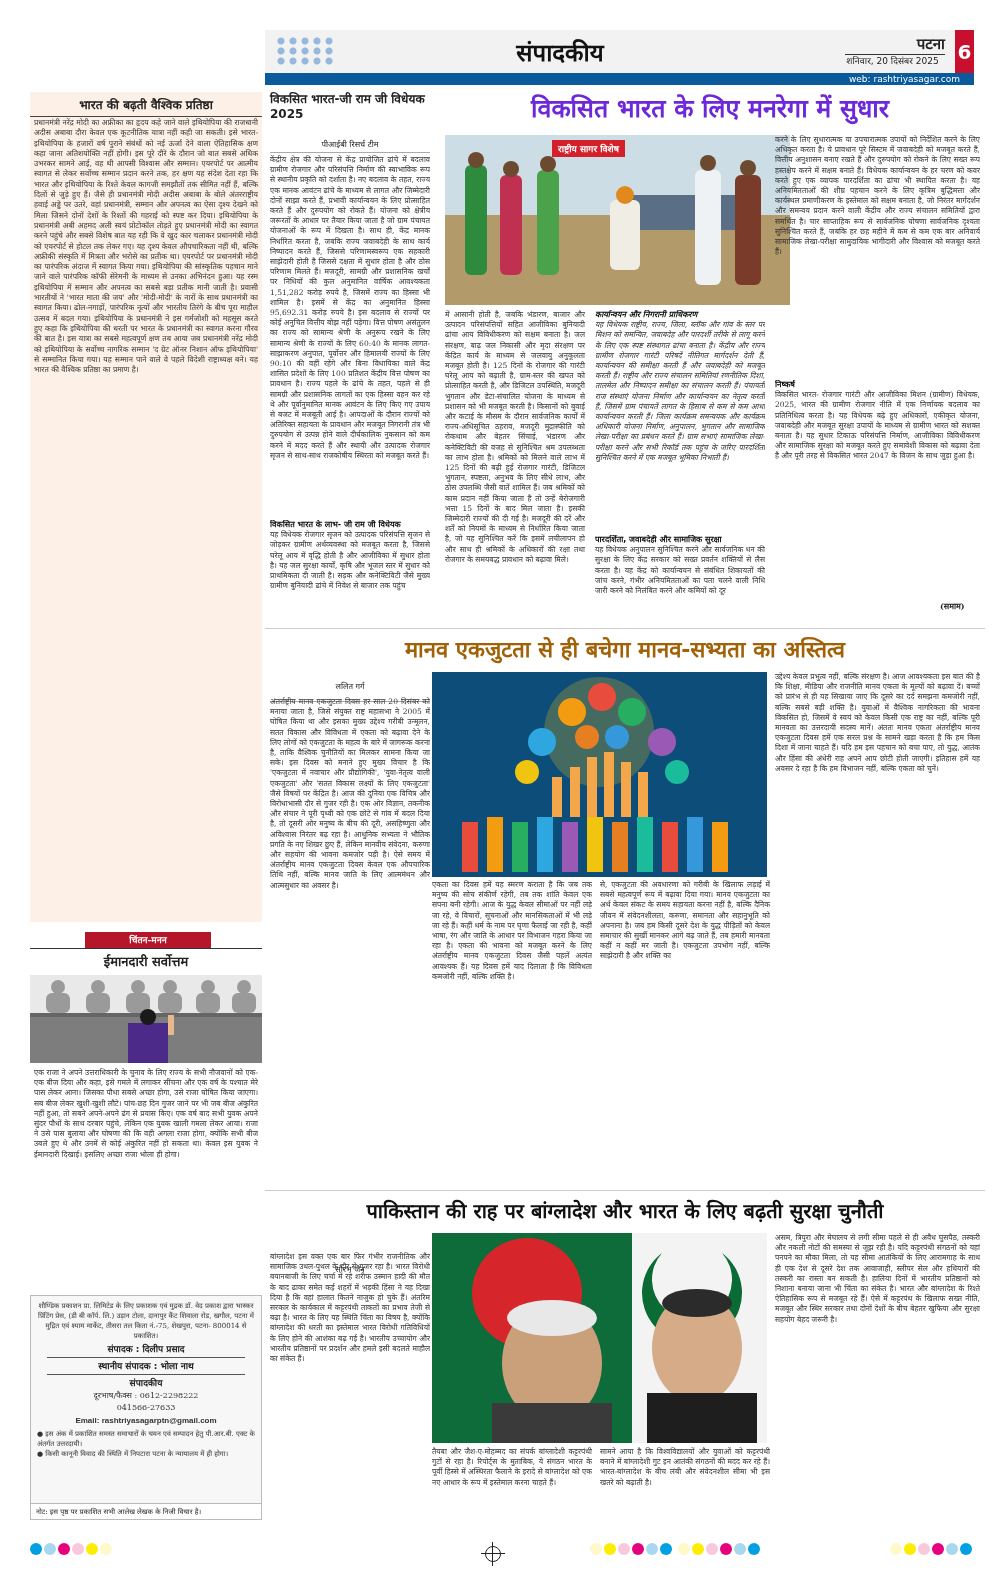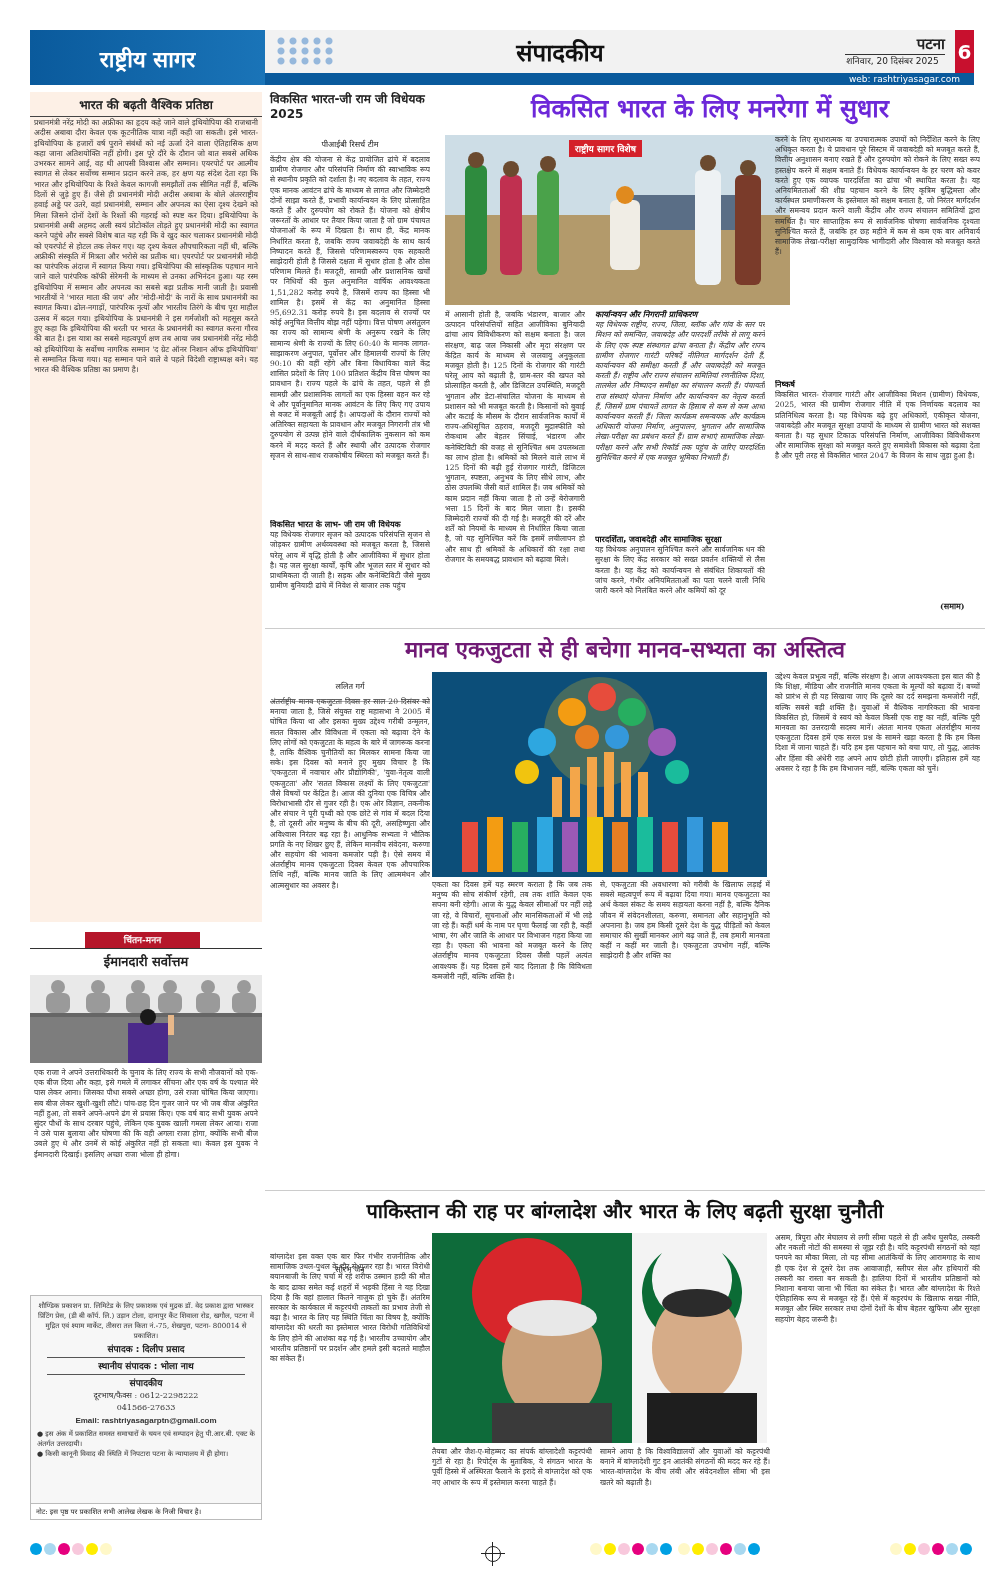--- a/index.html
+++ b/index.html
@@ -18,52 +18,51 @@
   .col { position: absolute; font-size: 7.5px; line-height: 10.2px; text-align: justify; color: #333; overflow: hidden; }
   .col p { text-indent: 0; }
   .left-box { position: absolute; left: 30px; top: 92px; width: 232px; height: 830px; background: #fdf0e6; }
   .left-title { position: absolute; left: 30px; top: 96px; width: 232px; text-align: center; font-family: "DejaVu Sans", sans-serif; font-weight: bold; font-size: 12px; border-bottom: 1px solid #444; padding-bottom: 3px; }
   .sub-head { font-weight: bold; font-family: "DejaVu Sans", sans-serif; font-size: 8px; color: #111; }
 
   .side-title { position: absolute; left: 270px; top: 92px; width: 160px; font-family: "DejaVu Sans", sans-serif; font-weight: bold; font-size: 12px; line-height: 15px; }
   .side-byline { position: absolute; left: 270px; top: 138px; width: 160px; text-align: center; font-size: 8px; border-bottom: 1px solid #aaa; padding-bottom: 3px; }
   .h1 { position: absolute; left: 440px; top: 90px; width: 540px; text-align: center; font-family: "DejaVu Sans", sans-serif; font-weight: bold; font-size: 25px; color: #6d28d9; }
   .photo1 { position: absolute; left: 445px; top: 135px; width: 345px; height: 170px; background: linear-gradient(180deg,#cfe0ea 0%,#d8d6c9 45%,#b8a37a 100%); overflow: hidden; }
-  .tag-red { position: absolute; left: 569px; top: 140px; background: #d4202a; color: #fff; font-family: "DejaVu Sans", sans-serif; font-weight: bold; font-size: 9px; padding: 2px 6px; }
-
-  .h2 { position: absolute; left: 265px; top: 628px; width: 720px; text-align: center; font-family: "DejaVu Sans", sans-serif; font-weight: bold; font-size: 22px; color: #701a75; border-top: 1px solid #ccc; padding-top: 4px; }
+  .tag-red { position: absolute; left: 552px; top: 140px; background: #d4202a; color: #fff; font-family: "DejaVu Sans", sans-serif; font-weight: bold; font-size: 9px; padding: 2px 6px; }
+
+  .h2 { position: absolute; left: 265px; top: 628px; width: 720px; text-align: center; font-family: "DejaVu Sans", sans-serif; font-weight: bold; font-size: 22px; color: #a16207; border-top: 1px solid #ccc; padding-top: 4px; }
   .byline2 { position: absolute; left: 270px; top: 680px; width: 160px; text-align: center; font-size: 8px; border-bottom: 1px solid #aaa; padding-bottom: 10px; }
   .photo2 { position: absolute; left: 432px; top: 672px; width: 335px; height: 205px; background: #0d4f7a; overflow: hidden; }
   .h3 { position: absolute; left: 265px; top: 1190px; width: 720px; text-align: center; font-family: "DejaVu Sans", sans-serif; font-weight: bold; font-size: 20px; color: #111; border-top: 1px solid #ccc; padding-top: 6px; }
   .byline3 { position: absolute; left: 270px; top: 1235px; width: 160px; text-align: center; font-size: 8px; margin-top: 28px; }
   .photo3 { position: absolute: ; }
   .photo3 { position: absolute; left: 432px; top: 1233px; width: 335px; height: 210px; background: linear-gradient(90deg,#0b6e3c 0%,#1d8a4a 40%,#2a4d3a 60%,#f2f2f2 100%); overflow: hidden; }
 
-  .chintan-tag { position: absolute; left: 85px; top: 932px; width: 115px; height: 16px; background: #b5162a; color: #fff; text-align: center; font-family: "DejaVu Sans", sans-serif; font-weight: bold; font-size: 9px; line-height: 16px; }
+  .chintan-tag { position: absolute; left: 85px; top: 932px; width: 126px; height: 16px; background: #b5162a; color: #fff; text-align: center; font-family: "DejaVu Sans", sans-serif; font-weight: bold; font-size: 9px; line-height: 16px; }
   .chintan-line { position: absolute; left: 30px; top: 948px; width: 232px; border-top: 1px solid #333; }
   .chintan-title { position: absolute; left: 30px; top: 952px; width: 232px; text-align: center; font-family: "DejaVu Sans", sans-serif; font-weight: bold; font-size: 13px; }
   .chintan-img { position: absolute; left: 30px; top: 975px; width: 232px; height: 88px; background: #e8e8e8; overflow: hidden; }
 
   .imprint { position: absolute; left: 30px; top: 1295px; width: 232px; height: 225px; border: 1px solid #bbb; background: #f7f7f7; font-size: 7px; line-height: 10px; padding: 5px 6px; text-align: center; color: #333; }
   .imprint .line { border-top: 1px solid #555; margin: 3px 10px; }
   .imprint .big { font-size: 9px; font-weight: bold; font-family: "DejaVu Sans", sans-serif; color: #222; margin: 3px 0; }
   .imprint .left { text-align: left; }
   .note { position: absolute; left: 30px; top: 1503px; width: 232px; border: 1px solid #bbb; font-size: 7px; padding: 3px 5px; background: #fff; }
   .regdots { position: absolute; display: flex; gap: 2px; }
   .regdots span { width: 12px; height: 12px; border-radius: 50%; display: inline-block; }
   .crosshair { position: absolute; left: 485px; top: 1546px; width: 16px; height: 16px; border: 1.5px solid #222; border-radius: 50%; }
   .crosshair:before { content: ""; position: absolute; left: -5px; top: 6px; width: 24px; border-top: 1.5px solid #222; }
   .crosshair:after { content: ""; position: absolute; left: 6px; top: -5px; height: 24px; border-left: 1.5px solid #222; }
   .sign { position: absolute; font-weight: bold; font-size: 8px; }
 </style>
 </head>
 <body>
 
 <div class="masthead">
-  <div class="mast-logo">राष्ट्रीय सागर</div>
   <div class="mast-mid"></div>
   <div class="dots-deco"></div>
   <div class="mast-title">संपादकीय</div>
   <div class="mast-city">पटना</div>
   <div class="mast-date">शनिवार, 20 दिसंबर 2025</div>
   <div class="mast-page">6</div>
   <div class="mast-bar"></div>
   <div class="mast-web">web: rashtriyasagar.com</div>
 </div>
 

